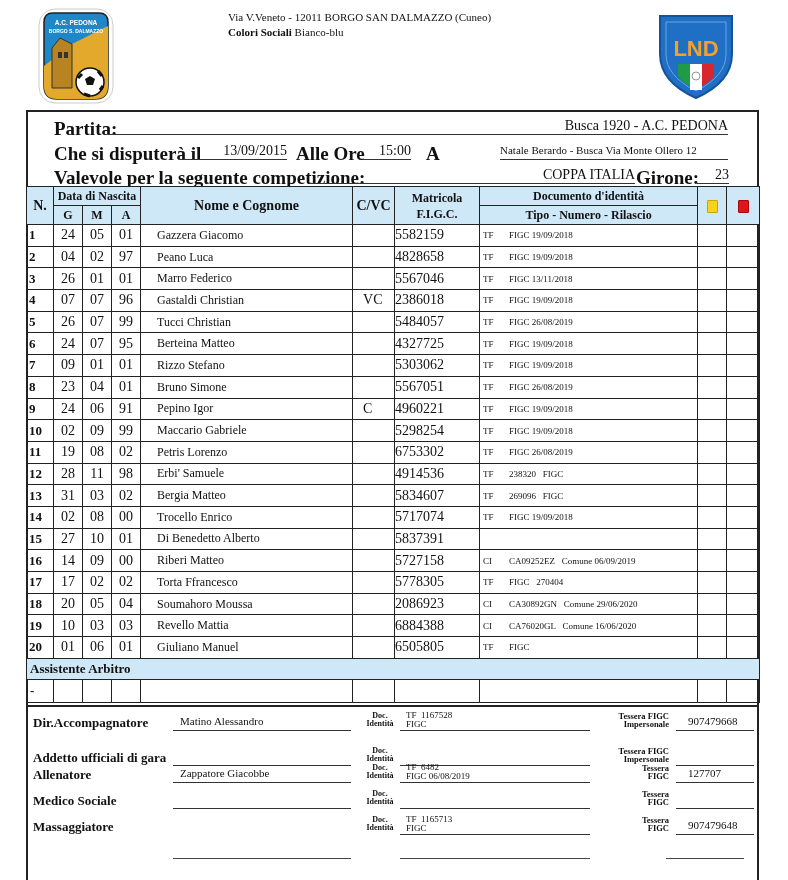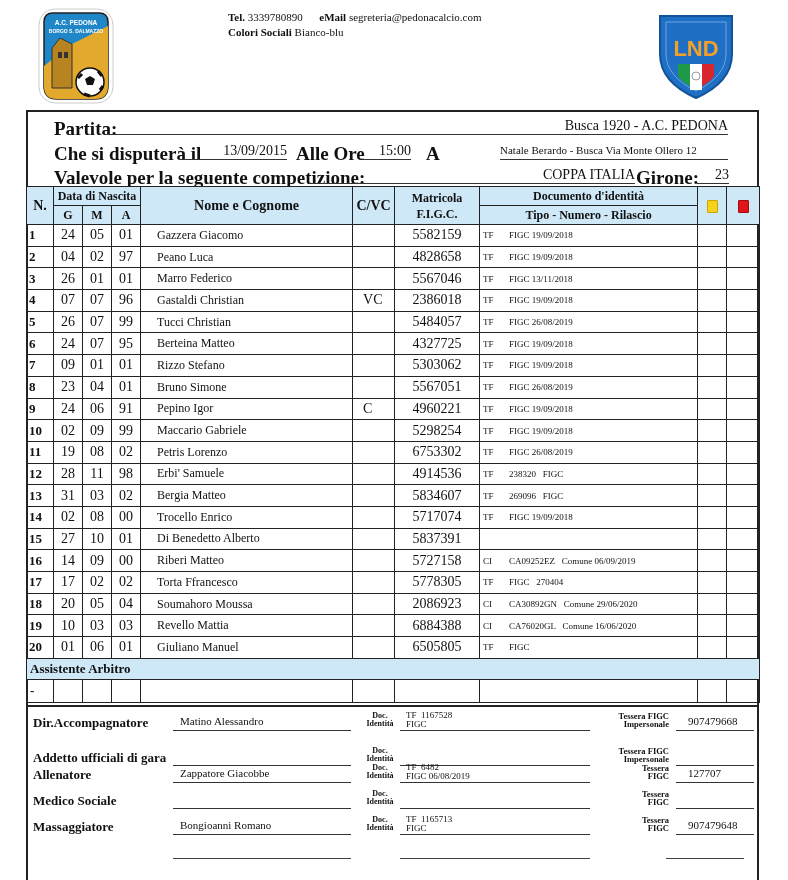--- a/index.html
+++ b/index.html
@@ -24,21 +24,21 @@
   
   table.roster { position: absolute; left: 26px; top: 186px; border-collapse: collapse; table-layout: fixed; width: 733px; }
   table.roster td, table.roster th { border: 1.6px solid #222; padding: 0; overflow: hidden; white-space: nowrap; }
   table.roster th { background: #cfe8f8; font-weight: bold; font-size: 14px; text-align: center; }
   table.roster th.small { font-size: 12px; }
   table.roster tr.data td { height: 21.7px; font-size: 13px; }
   td.num { font-weight: bold; font-size: 14px; padding-left: 2px !important; }
   td.dt { text-align: center; font-size: 14px !important; }
   td.name { padding-left: 16px !important; font-size: 12px !important; margin-left: 45px; }
   td.cvc { padding-left: 10px !important; font-size: 14px !important; }
-  td.mat { text-align: center; font-size: 14px !important; }
+  td.mat { text-align: left; font-size: 14px !important; }
   td.doc { font-size: 9px !important; padding-left: 3px !important; }
   td.doc .dtype { display: inline-block; width: 26px; }
   tr.assist td { background: #cfe8f8; font-weight: bold; font-size: 13px; height: 21px; padding-left: 3px !important; }
   tr.blank td { height: 23px; font-weight: bold; font-size: 13px; padding-left: 3px; }
 
   .card { display: inline-block; width: 11px; height: 13px; border-radius: 1px; vertical-align: middle; }
   .card.yellow { background: #f6d21a; border: 1px solid #c9a500; }
   .card.red { background: #e0141b; border: 1px solid #a10b10; }
 
   
@@ -63,27 +63,21 @@
     <rect x="20" y="44" width="4" height="6" fill="#333"></rect>
     <rect x="26" y="44" width="4" height="6" fill="#333"></rect>
     <circle cx="52" cy="74" r="14" fill="#fff" stroke="#111" stroke-width="1.5"></circle>
     <polygon points="52,68 57,71 55,77 49,77 47,71" fill="#111"></polygon>
     <path d="M40 70 L44 66 M60 63 L64 68 M46 86 L52 88 M62 82 L65 78" stroke="#111" stroke-width="3"></path>
     <text x="38" y="17" font-size="6.5" font-weight="bold" fill="#fff" text-anchor="middle" font-family="Liberation Sans, sans-serif">A.C. PEDONA</text>
     <text x="38" y="25" font-size="5" font-weight="bold" fill="#fff" text-anchor="middle" font-family="Liberation Sans, sans-serif">BORGO S. DALMAZZO</text>
   </svg>
 
   <div class="club-info">
-    <div>
-      <span class="b">Tel.</span>
-      <span>3339780890</span>
-      &nbsp;&nbsp;&nbsp;&nbsp;
-      <span class="b">eMail</span>
-      <span>segreteria@pedonacalcio.com</span>
-    </div>
+    <div>Via V.Veneto - 12011 BORGO SAN DALMAZZO (Cuneo)</div>
     <div>
       <span class="b">Colori Sociali</span>
       <span>Bianco-blu</span>
     </div>
   </div>
 
   <svg class="lnd-logo" viewBox="0 0 80 90">
     <path d="M4 6 L76 6 L76 44 Q76 72 40 88 Q4 72 4 44 Z" fill="#1f6fc4" stroke="#12539a" stroke-width="2"></path>
     <path d="M10 12 L70 12 L70 44 Q70 66 40 81 Q10 66 10 44 Z" fill="none" stroke="#6aa6e6" stroke-width="1"></path>
     <text x="40" y="46" font-size="22" font-weight="bold" fill="#f4a12c" text-anchor="middle" font-family="Liberation Sans, sans-serif">LND</text>
@@ -472,21 +466,20 @@
         <div></div>
       </div>
       <div class="tess-label">
         <div>Tessera</div>
         <div>FIGC</div>
       </div>
       <div class="tess-value"></div>
     </div>
     <div class="staff-row" style="top: 815px;">
       <div class="staff-role">Massaggiatore</div>
-      <div class="staff-name">Bongioanni Romano</div>
       <div class="doc-label">
         <div>Doc.</div>
         <div>Identità</div>
       </div>
       <div class="doc-value">
         <div style="white-space:pre">TF  1165713</div>
         <div>FIGC</div>
       </div>
       <div class="tess-label">
         <div>Tessera</div>

